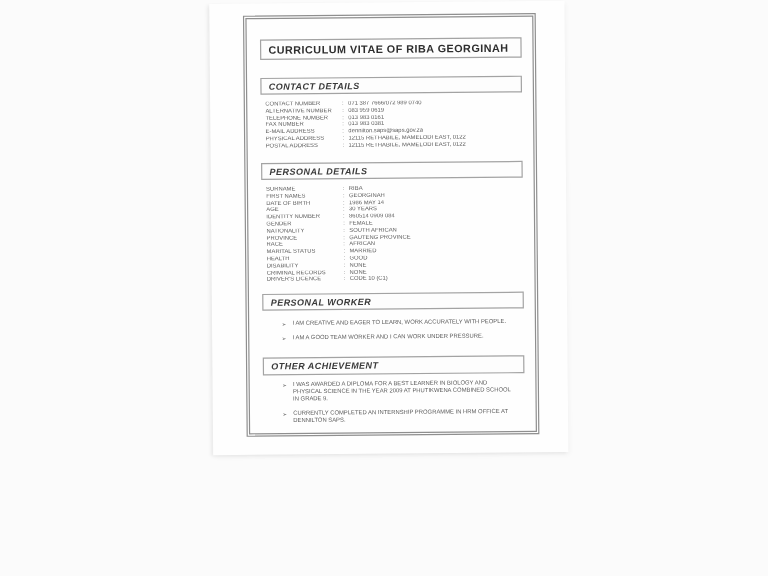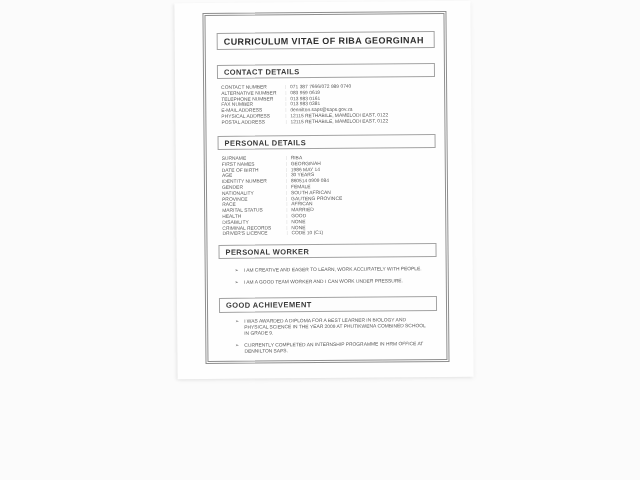--- a/index.html
+++ b/index.html
@@ -22,21 +22,21 @@
     position:absolute;left:11px;width:218px;box-sizing:border-box;
     border:1px solid #a3a3a3;background:#fdfdfd;
     display:flex;align-items:center;padding-left:6px;
   }
   .title-box{top:17px;height:17px;}
   .title-text{
     font-size:9px;font-weight:bold;letter-spacing:0.4px;color:#2e2e2e;
     white-space:nowrap;
   }
   .head-text{
-    font-size:7.5px;font-weight:bold;letter-spacing:0.4px;
+    font-size:7.5px;font-weight:bold;font-style:italic;letter-spacing:0.4px;
     color:#3a3a3a;white-space:nowrap;
   }
   .contact-head{top:49px;height:14px;}
   .personal-head{top:120px;height:14px;}
   .profile-head{top:229px;height:14px;}
   .achieve-head{top:282px;height:15px;}
   .rows{position:absolute;left:15px;right:14px;}
   .contact-rows{top:69px;}
   .personal-rows{top:140px;}
   .kv{display:flex;line-height:5.8px;font-size:4.9px;color:#5a5a5a;}
@@ -192,21 +192,21 @@
         <span class="m">➢</span>
         <span class="t">I AM CREATIVE AND EAGER TO LEARN, WORK ACCURATELY WITH PEOPLE.</span>
       </div>
       <div class="bullet">
         <span class="m">➢</span>
         <span class="t">I AM A GOOD TEAM WORKER AND I CAN WORK UNDER PRESSURE.</span>
       </div>
     </div>
 
     <div class="tbox achieve-head">
-      <span class="head-text">GOOD ACHIEVEMENT</span>
+      <span class="head-text">OTHER ACHIEVEMENT</span>
     </div>
 
     <div class="bullets achieve-bullets">
       <div class="bullet">
         <span class="m">➢</span>
         <span class="t">I WAS AWARDED A DIPLOMA FOR A BEST LEARNER IN BIOLOGY AND PHYSICAL SCIENCE IN THE YEAR 2009 AT PHUTIKWENA COMBINED SCHOOL IN GRADE 9.</span>
       </div>
       <div class="bullet">
         <span class="m">➢</span>
         <span class="t">CURRENTLY COMPLETED AN INTERNSHIP PROGRAMME IN HRM OFFICE AT DENNILTON SAPS.</span>

